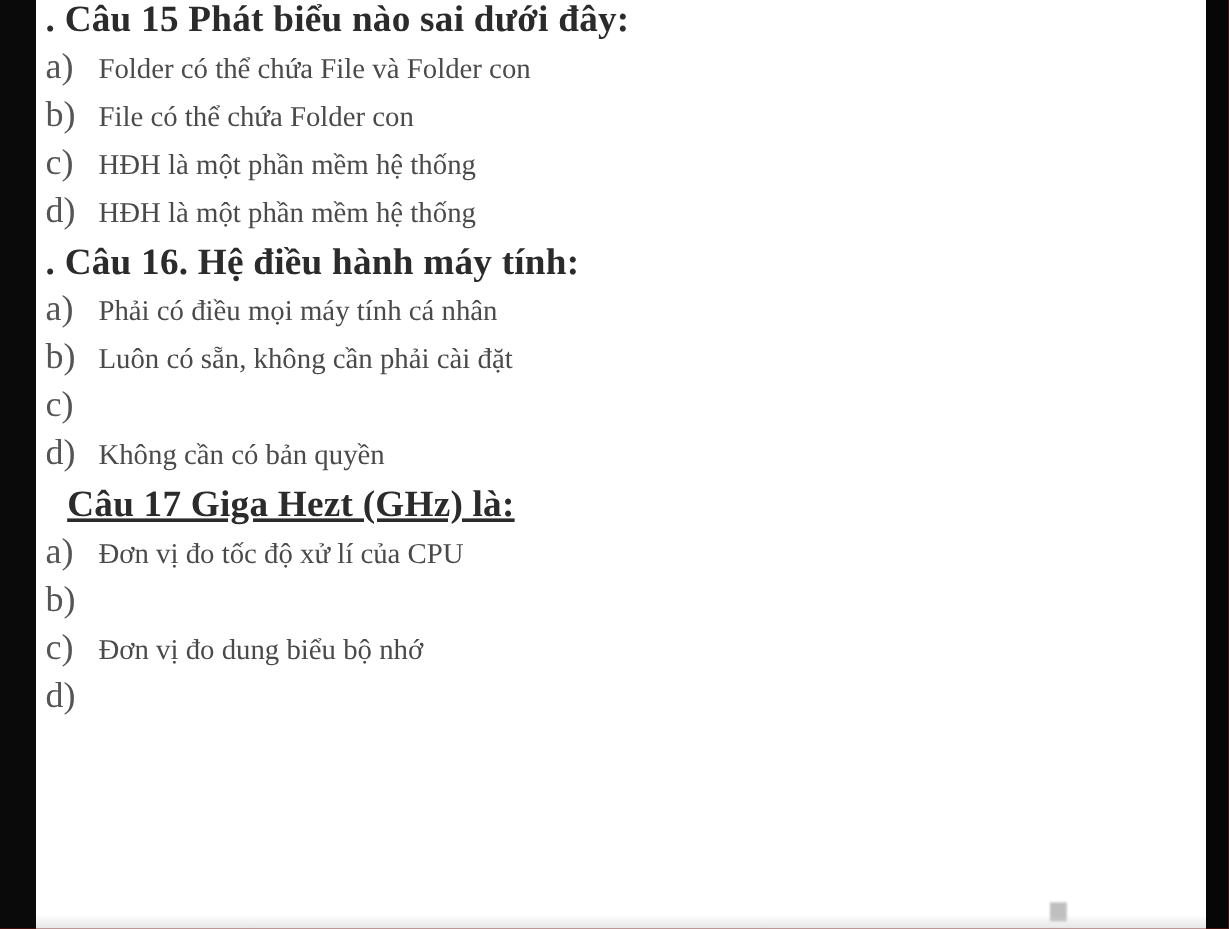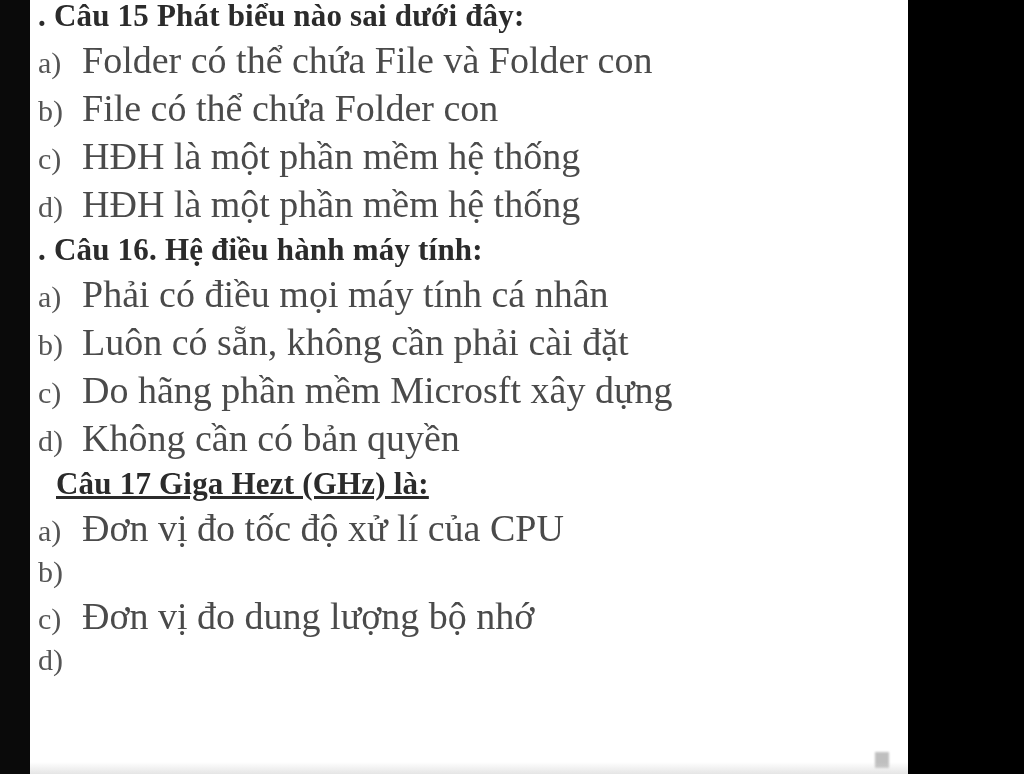--- a/index.html
+++ b/index.html
@@ -2,21 +2,21 @@
 <html><head>
 <meta charset="utf-8">
 <style>
   html, body {
     margin: 0;
     padding: 0;
     background: #000000;
   }
   #page {
     position: relative;
-    width: 908px;
+    width: 1024px;
     height: 774px;
     background: #b91c1c;
     overflow: hidden;
   }
   .paper {
     position: absolute;
     left: 30px;
     top: 0;
     width: 975px;
     height: 774px;
@@ -67,21 +67,21 @@
     padding: 5px 0 5px 0;
     white-space: nowrap;
   }
   .ansrow .lbl {
     font-size: 30px;
     color: #555555;
     width: 44px;
     flex: 0 0 44px;
   }
   .ansrow .txt {
-    font-size: 38px;
+    font-size: 24px;
     color: #4a4a4a;
   }
   .blur {
     filter: blur(0.35px);
   }
   .bottom-fade {
     position: absolute;
     left: 30px;
     top: 762px;
     width: 975px;
@@ -130,37 +130,36 @@
         <div class="ansrow">
           <span class="lbl">a)</span>
           <span class="txt">Phải có điều mọi máy tính cá nhân</span>
         </div>
         <div class="ansrow">
           <span class="lbl">b)</span>
           <span class="txt">Luôn có sẵn, không cần phải cài đặt</span>
         </div>
         <div class="ansrow">
           <span class="lbl">c)</span>
-          <span class="txt">Do hãng phần mềm Microsft xây dựng</span>
         </div>
         <div class="ansrow">
           <span class="lbl">d)</span>
           <span class="txt">Không cần có bản quyền</span>
         </div>
         <div class="qline indent">Câu 17 Giga Hezt (GHz) là:</div>
         <div class="ansrow">
           <span class="lbl">a)</span>
           <span class="txt">Đơn vị đo tốc độ xử lí của CPU</span>
         </div>
         <div class="ansrow">
           <span class="lbl">b)</span>
         </div>
         <div class="ansrow">
           <span class="lbl">c)</span>
-          <span class="txt">Đơn vị đo dung lượng bộ nhớ</span>
+          <span class="txt">Đơn vị đo dung biểu bộ nhớ</span>
         </div>
         <div class="ansrow">
           <span class="lbl">d)</span>
         </div>
       </div>
     <div class="smudge"></div>
   </div>
 
   <div class="bottom-fade"></div>
 </div>

